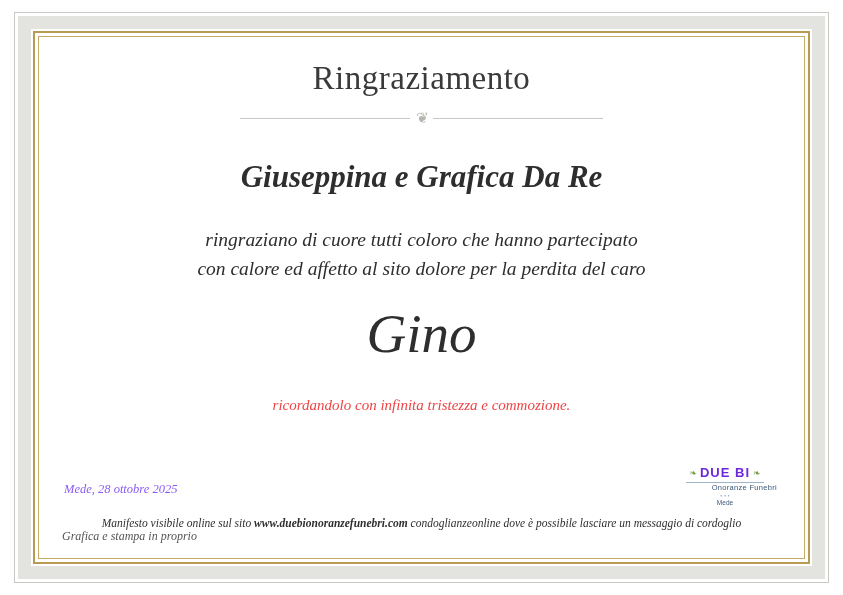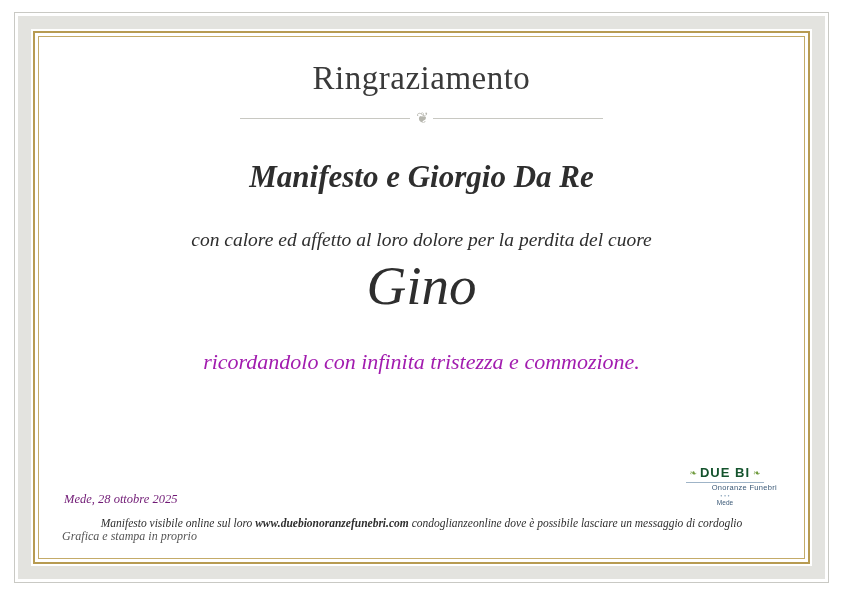--- a/index.html
+++ b/index.html
@@ -122,38 +122,39 @@
     color: #2e2e2e;
     margin-top: 30px;
     line-height: 1.5;
   }
 
   .deceased {
     text-align: center;
     font-size: 55px;
     font-style: italic;
     color: #2e2e2e;
+    margin-top: 18px;
     font-family: "Liberation Serif", serif;
   }
 
   .closing {
     text-align: center;
-    font-size: 22px;
-    font-style: italic;
-    color: #a21caf;
+    font-size: 15px;
+    font-style: italic;
+    color: #ef4444;
     margin-top: 32px;
   }
 
   .place-date {
     position: absolute;
     left: 20px;
-    bottom: 46px;
+    bottom: 56px;
     font-size: 12.5px;
     font-style: italic;
-    color: #701a75;
+    color: #8b5cf6;
   }
 
   .footer-note {
     position: absolute;
     left: 8px;
     right: 8px;
     bottom: 24px;
     text-align: center;
     font-size: 11.5px;
     font-style: italic;
@@ -191,21 +192,21 @@
   }
   .logo-leaf {
     color: #6f9a3d;
     font-size: 9px;
     line-height: 1;
   }
   .logo-name {
     font-size: 13px;
     font-weight: bold;
     letter-spacing: 1px;
-    color: #14532d;
+    color: #6d28d9;
     font-family: "Liberation Sans", sans-serif;
   }
   .logo-rule {
     width: 78px;
     height: 1px;
     background: #9fb4c7;
     margin: 2px auto 1px;
   }
   .logo-sub {
     font-size: 7.5px;
@@ -238,24 +239,25 @@
   <div class="content">
 
     <div class="title">Ringraziamento</div>
 
     <div class="divider">
       <div class="line"></div>
       <div class="orn">❦</div>
       <div class="line"></div>
     </div>
 
-    <div class="names">Manifesto e Giorgio Da Re</div>
+    <div class="names">Giuseppina e Grafica Da Re</div>
 
     <div class="body-text">
-      <div>con calore ed affetto al loro dolore per la perdita del cuore</div>
+      <div>ringraziano di cuore tutti coloro che hanno partecipato</div>
+      <div>con calore ed affetto al sito dolore per la perdita del caro</div>
     </div>
 
     <div class="deceased">Gino</div>
 
     <div class="closing">ricordandolo con infinita tristezza e commozione.</div>
 
     <div class="place-date">Mede, 28 ottobre 2025</div>
 
     <div class="logo">
       <div class="logo-top">
@@ -263,19 +265,19 @@
         <span class="logo-name">DUE  BI</span>
         <span class="logo-leaf">❧</span>
       </div>
       <div class="logo-rule"></div>
       <div class="logo-sub">Onoranze Funebri</div>
       <div class="logo-dots">•  •  •</div>
       <div class="logo-city">Mede</div>
     </div>
 
     <div class="footer-note">
-      <span>Manifesto visibile online sul loro </span><span class="site">www.duebionoranzefunebri.com</span><span> condoglianzeonline dove è possibile lasciare un messaggio di cordoglio</span>
+      <span>Manifesto visibile online sul sito </span><span class="site">www.duebionoranzefunebri.com</span><span> condoglianzeonline dove è possibile lasciare un messaggio di cordoglio</span>
     </div>
 
     <div class="print-credit">Grafica e stampa in proprio</div>
 
   </div>
 </div>
 
 </body></html>

